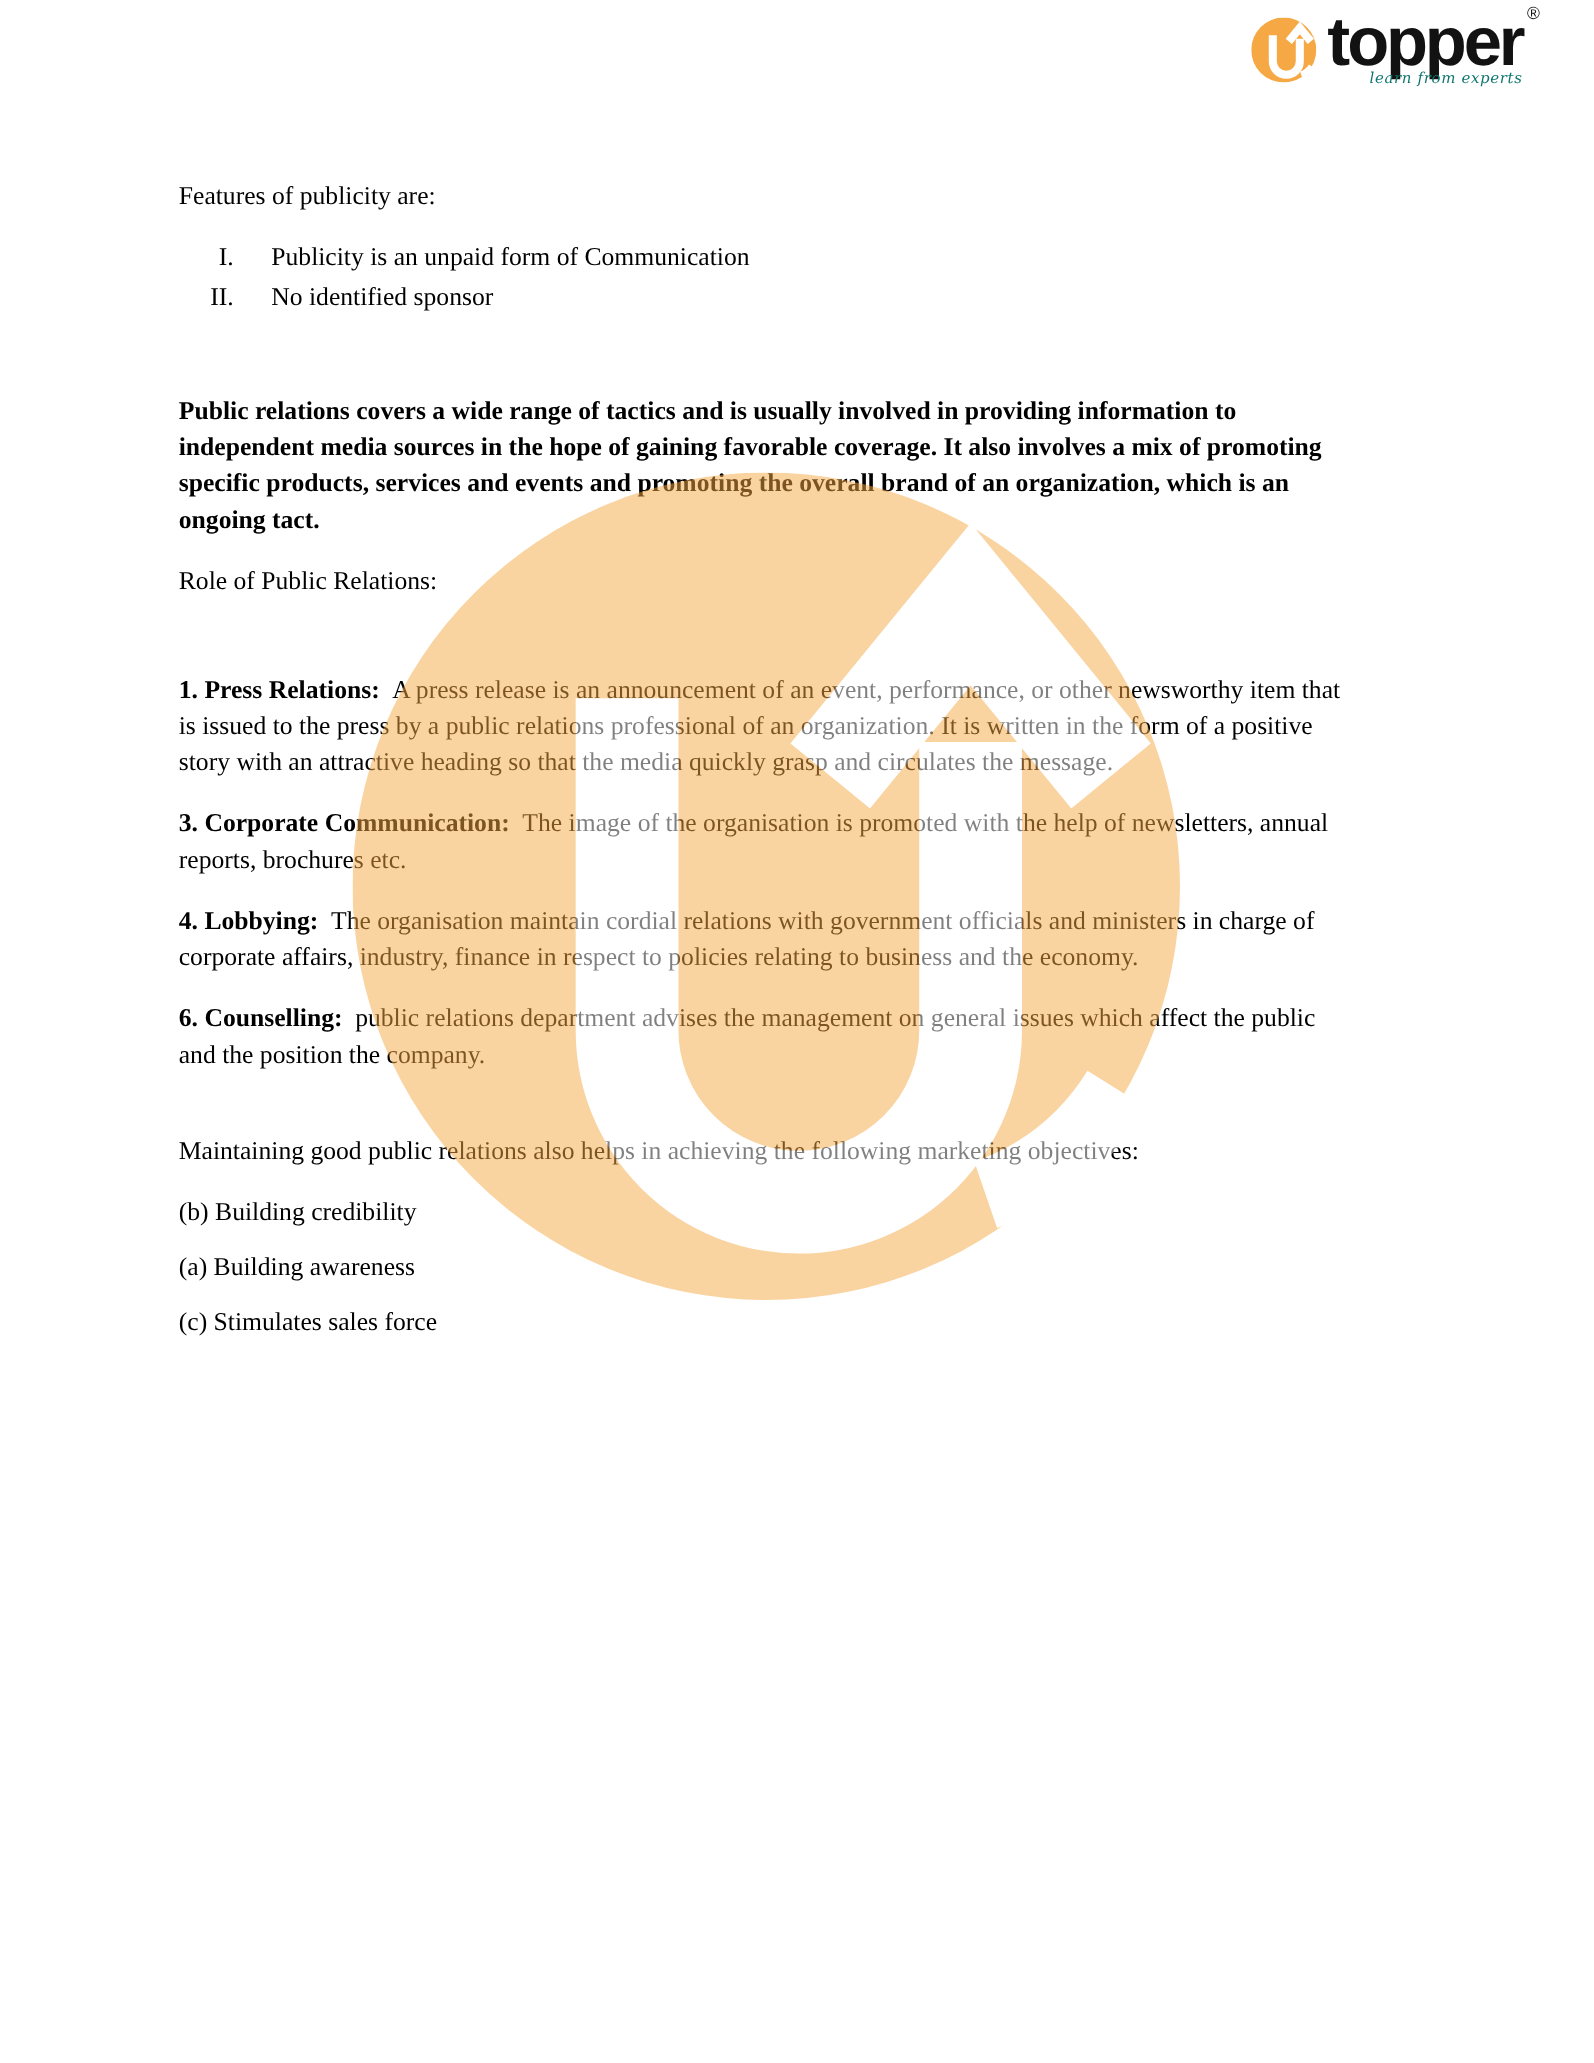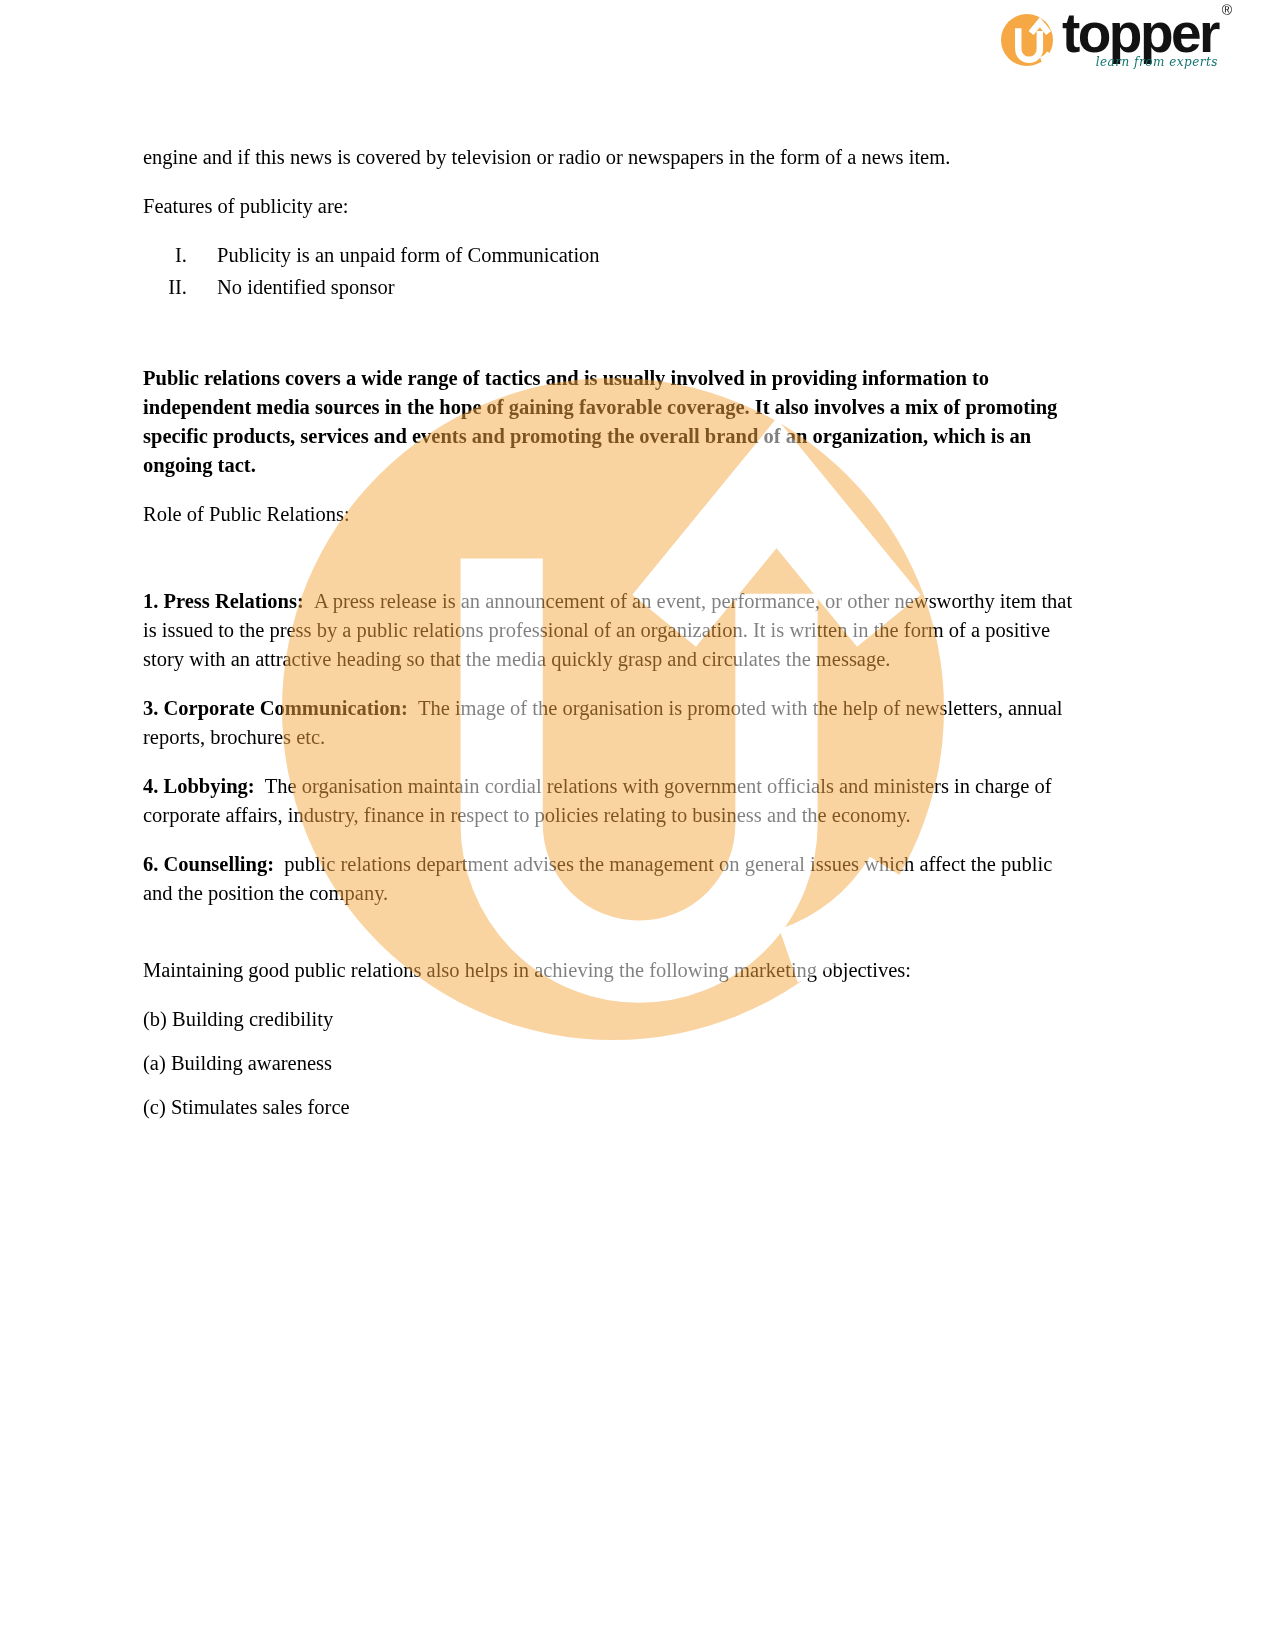--- a/index.html
+++ b/index.html
@@ -89,21 +89,20 @@
       <div class="logo-tagline">learn from experts</div>
     </div>
   </div>
 
   <svg class="watermark" viewBox="0 0 660 660">
     <use href="#u-arrow"></use>
   </svg>
 
   <div class="content">
 
-    <p>engine and if this news is covered by television or radio or newspapers in the form of a news item.</p>
 
     <h3>Features of publicity are:</h3>
 
     <div class="rlist">
       <div class="rlist-item">
         <span class="rmarker">I.</span>
         <span class="rtext">Publicity is an unpaid form of Communication</span>
       </div>
       <div class="rlist-item">
         <span class="rmarker">II.</span>

